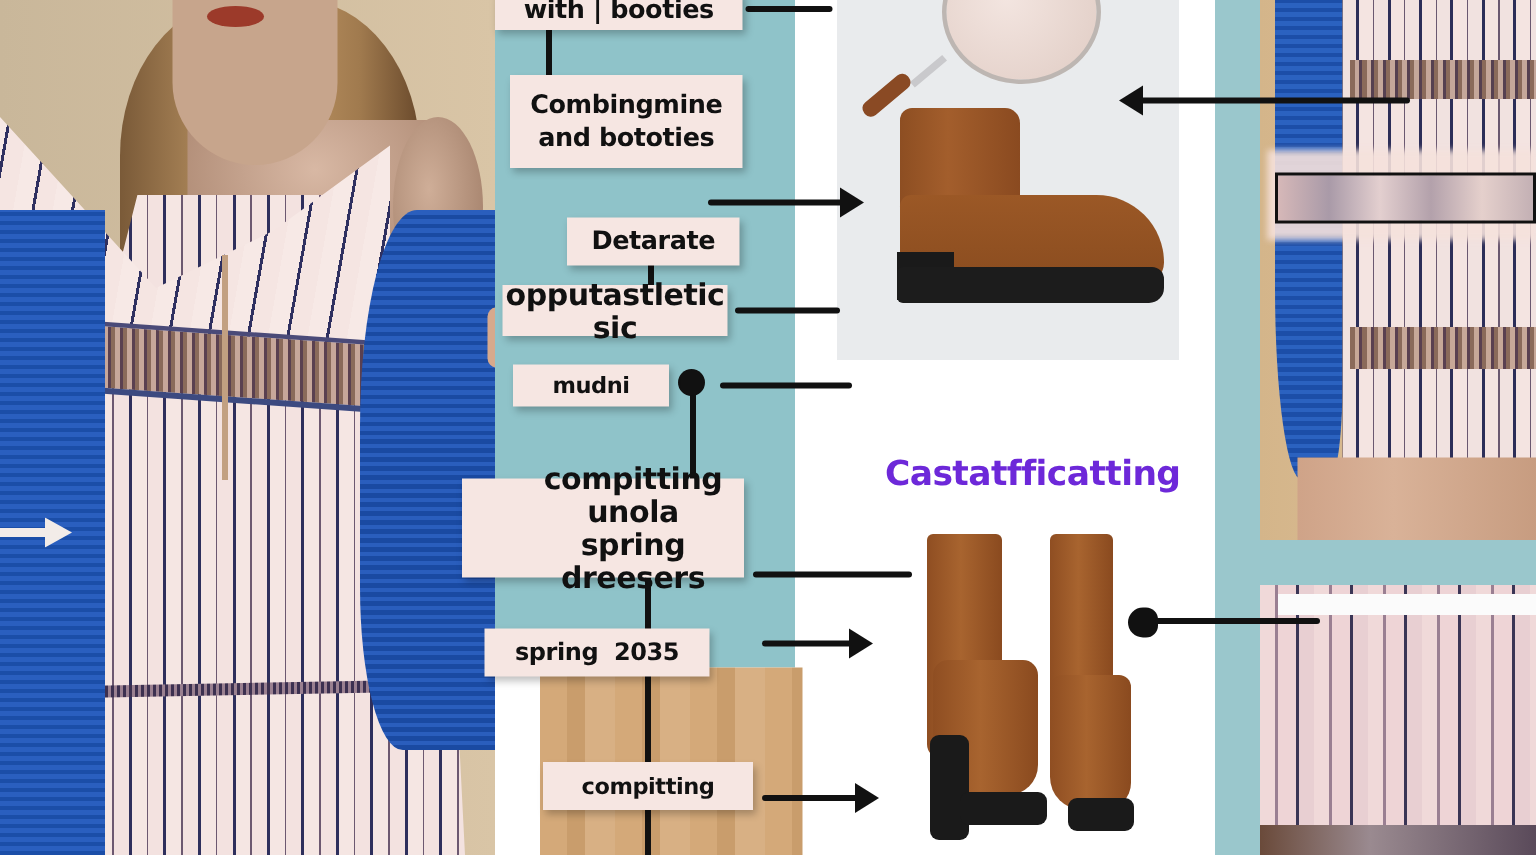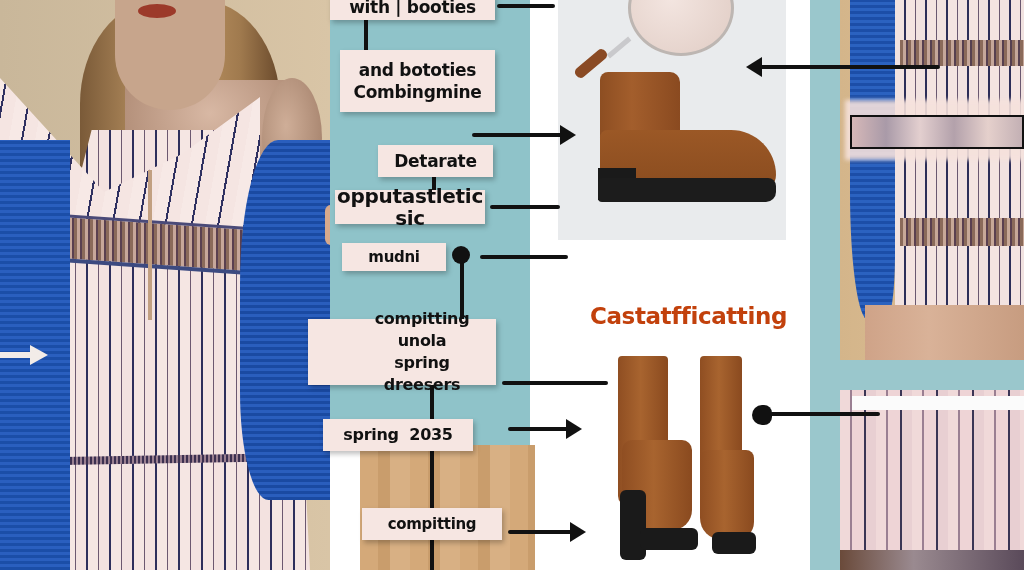--- a/index.html
+++ b/index.html
@@ -67,21 +67,21 @@
     .magnifier-handle { position: absolute; left: 572px; top: 58px; width: 38px; height: 11px; background: #8a4a24; border-radius: 5px; transform: rotate(-40deg); }
 
     .chelsea-shaft { position: absolute; left: 600px; top: 72px; width: 80px; height: 100px;
       background: linear-gradient(90deg, #8d4e22, #a35e2c 40%, #8a4a20); border-radius: 8px 10px 0 0; }
     .chelsea-vamp { position: absolute; left: 600px; top: 130px; width: 176px; height: 60px;
       background: linear-gradient(180deg, #9b5826 0%, #8a4c1f 100%); border-radius: 10px 60px 20px 10px; }
     .chelsea-sole { position: absolute; left: 598px; top: 178px; width: 178px; height: 24px; background: #1c1c1c; border-radius: 4px 8px 10px 4px; }
     .chelsea-heel { position: absolute; left: 598px; top: 168px; width: 38px; height: 32px; background: #1a1a1a; }
 
     .title-text { position: absolute; left: 590px; top: 303px; font-family: "DejaVu Sans", sans-serif;
-      font-weight: bold; font-size: 23px; color: #c2410c; letter-spacing: -0.4px; }
+      font-weight: bold; font-size: 23px; color: #6d28d9; letter-spacing: -0.4px; }
 
     .tall-boot { position: absolute; background: linear-gradient(90deg, #8f4e22 0%, #a8642f 45%, #8a4a1f 100%); }
     .tall-boot-sole { position: absolute; background: #1a1a1a; border-radius: 6px; }
 
     
     #right-teal { left: 810px; top: 0; width: 214px; height: 570px; background: #9ac7cc; }
     #right-photo-top { left: 840px; top: 0; width: 184px; height: 360px;
       background: linear-gradient(90deg, #d4b58a 0%, #e0c39a 100%); overflow: hidden; }
     .rp-sleeve { position: absolute; left: 10px; top: 0; width: 45px; height: 320px;
       background: repeating-linear-gradient(0deg, #1c4ea8 0 3px, #2b62c0 3px 6px); border-radius: 0 0 20% 40%; }
@@ -186,33 +186,33 @@
 
 <div class="arrowhead-l" style="left:746px; top:57px;"></div>
 <div class="line" style="left:760px; top:65px; width:180px;"></div>
 <div class="knob" style="left:752px; top:405px;"></div>
 <div class="line" style="left:770px; top:412px; width:110px;"></div>
 
 <div class="label-box" style="left:330px; top:-6px; width:165px; height:26px;">
   <span>with | booties</span>
 </div>
 <div class="label-box" style="left:340px; top:50px; width:155px; height:62px;">
+  <span>Combingmine</span>
   <span>and bototies</span>
-  <span>Combingmine</span>
 </div>
 <div class="label-box" style="left:378px; top:145px; width:115px; height:32px;">
   <span>Detarate</span>
 </div>
 <div class="label-box" style="left:335px; top:190px; width:150px; height:34px; font-size:20px;">
   <span>opputastletic sic</span>
 </div>
 <div class="label-box" style="left:342px; top:243px; width:104px; height:28px; font-size:15px;">
   <span>mudni</span>
 </div>
-<div class="label-box" style="left:308px; top:319px; width:188px; height:66px; font-size:16px;padding-left:48px;">
+<div class="label-box" style="left:308px; top:319px; width:188px; height:66px; font-size:20px;padding-left:48px;">
   <span>compitting unola</span>
   <span>spring dreesers</span>
 </div>
 <div class="label-box" style="left:323px; top:396px; width:150px; height:32px; font-size:16px;margin-top:23px;">
   <span style="white-space:pre;">spring  2035</span>
 </div>
 <div class="label-box" style="left:362px; top:508px; width:140px; height:32px; font-size:15px;">
   <span>compitting</span>
 </div>
 

